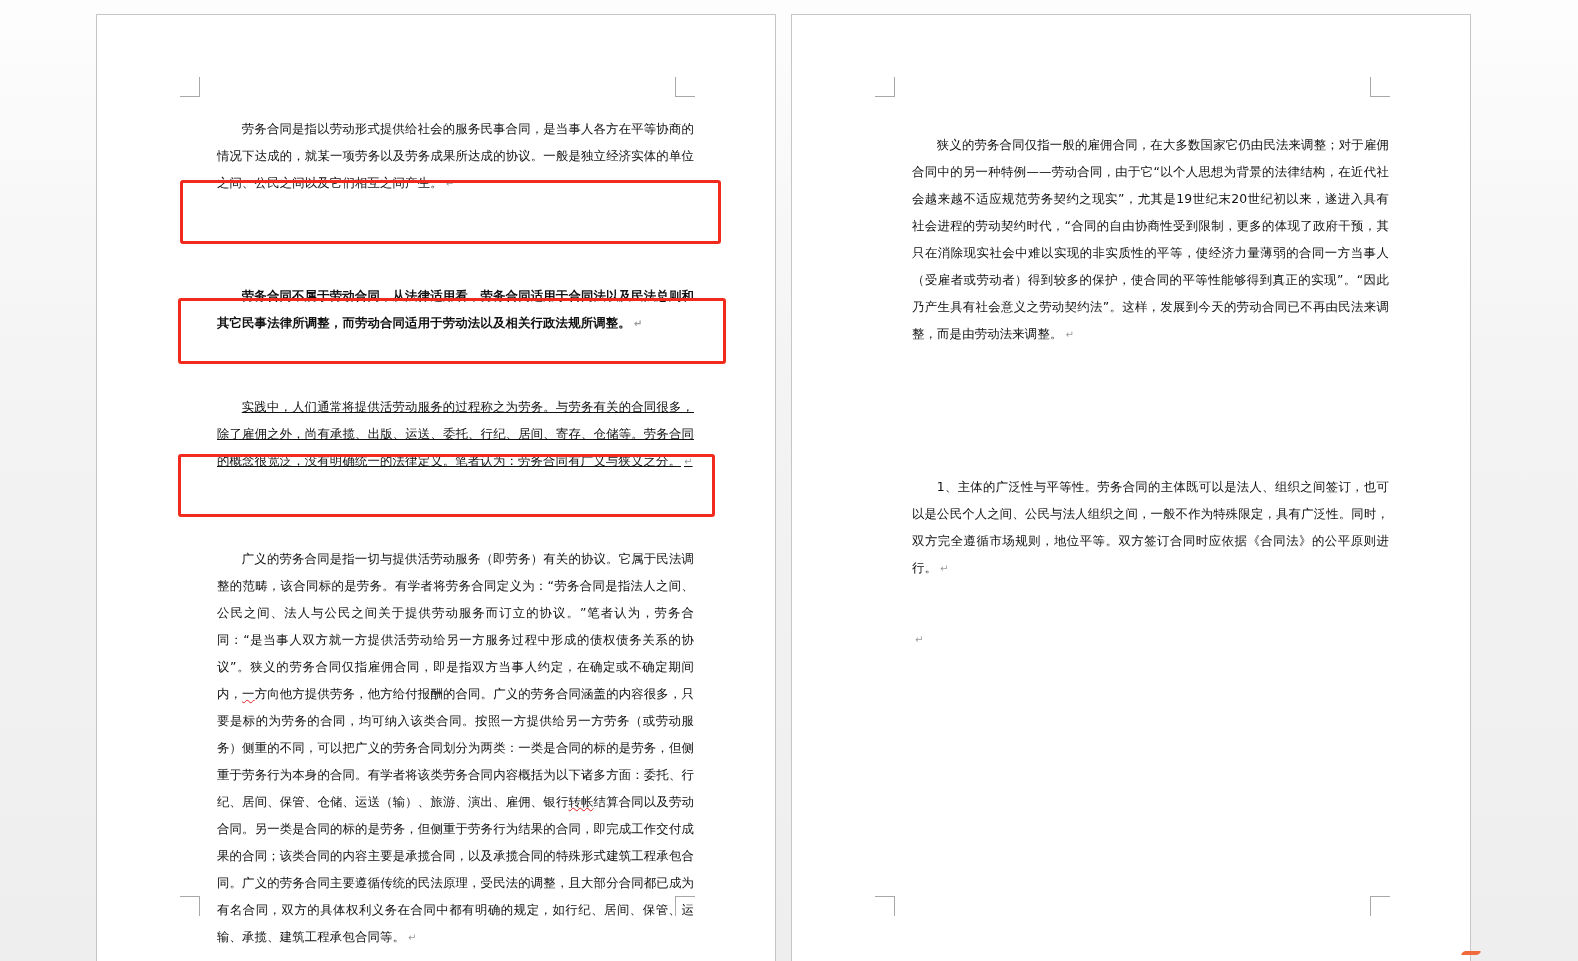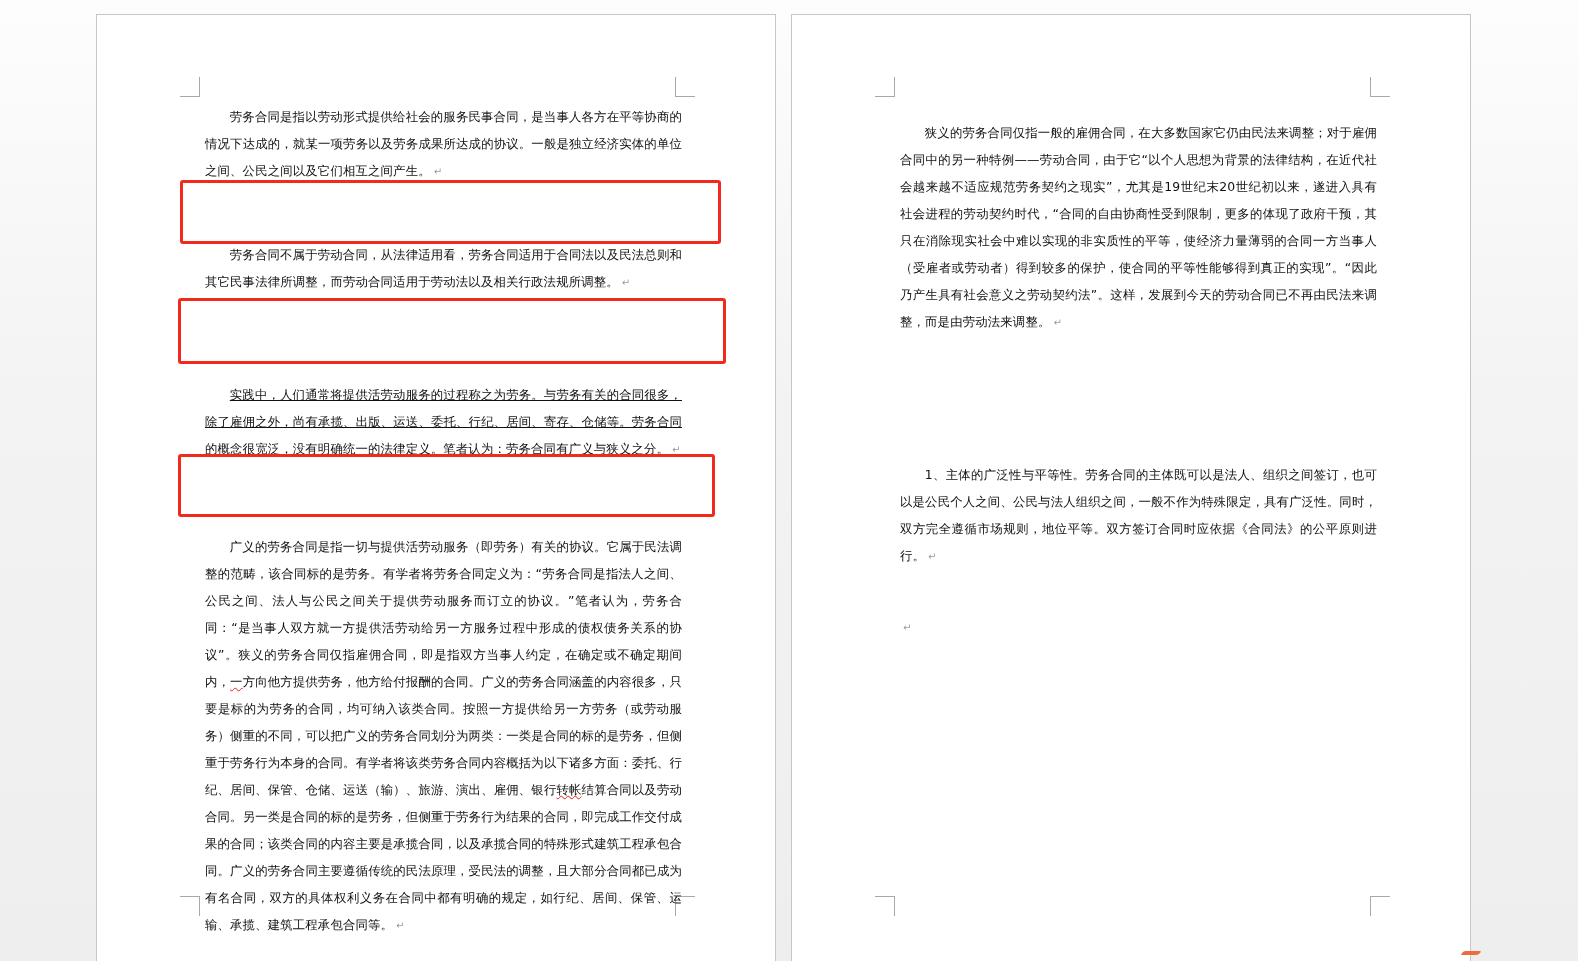--- a/index.html
+++ b/index.html
@@ -37,21 +37,21 @@
 
     .para {
       position: absolute;
       left: 102px;
       width: 477px;
       font-size: 12.4px;
       line-height: 27px;
       color: #111111;
       text-align: justify;
       letter-spacing: 0.15px;
-      margin: 6px;
+      margin: 18px;
     }
     .para.indent { text-indent: 2em; }
     .pmark {
       color: #9a9a9a;
       font-size: 10px;
       margin-left: 3px;
     }
     .squiggle {
       text-decoration: underline wavy #e02020;
       text-decoration-thickness: 1px;
@@ -78,21 +78,21 @@
 <body>
 
 <div class="page" id="page-left">
   <div class="corner tl" style="left:83px; top:62px;"></div>
   <div class="corner tr" style="left:578px; top:62px;"></div>
   <div class="corner bl" style="left:83px; top:881px;"></div>
   <div class="corner br" style="left:578px; top:881px;"></div>
 
   <p class="para indent" style="top:82px;"><span>劳务合同是指以劳动形式提供给社会的服务民事合同，是当事人各方在平等协商的情况下达成的，就某一项劳务以及劳务成果所达成的协议。一般是独立经济实体的单位之间、公民之间以及它们相互之间产生。</span><span class="pmark">↵</span></p>
 
-  <p class="para indent" style="top:220px;"><span>劳务合同不属于劳动合同，从法律适用看，劳务合同适用于合同法以及民法总则和其它民事法律所调整，而劳动合同适用于劳动法以及相关行政法规所调整。</span><span class="pmark">↵</span></p>
+  <p class="para indent" style="top:249px;font-weight:bold;"><span>劳务合同不属于劳动合同，从法律适用看，劳务合同适用于合同法以及民法总则和其它民事法律所调整，而劳动合同适用于劳动法以及相关行政法规所调整。</span><span class="pmark">↵</span></p>
 
   <p class="para indent" style="top:360px;text-decoration:underline;"><span>实践中，人们通常将提供活劳动服务的过程称之为劳务。与劳务有关的合同很多，除了雇佣之外，尚有承揽、出版、运送、委托、行纪、居间、寄存、仓储等。劳务合同的概念很宽泛，没有明确统一的法律定义。笔者认为：劳务合同有广义与狭义之分。</span><span class="pmark">↵</span></p>
 
   <p class="para indent" style="top:512px;"><span>广义的劳务合同是指一切与提供活劳动服务（即劳务）有关的协议。它属于民法调整的范畴，该合同标的是劳务。有学者将劳务合同定义为：“劳务合同是指法人之间、公民之间、法人与公民之间关于提供劳动服务而订立的协议。”笔者认为，劳务合同：“是当事人双方就一方提供活劳动给另一方服务过程中形成的债权债务关系的协议”。狭义的劳务合同仅指雇佣合同，即是指双方当事人约定，在确定或不确定期间内，</span><span class="squiggle">一</span><span>方向他方提供劳务，他方给付报酬的合同。广义的劳务合同涵盖的内容很多，只要是标的为劳务的合同，均可纳入该类合同。按照一方提供给另一方劳务（或劳动服务）侧重的不同，可以把广义的劳务合同划分为两类：一类是合同的标的是劳务，但侧重于劳务行为本身的合同。有学者将该类劳务合同内容概括为以下诸多方面：委托、行纪、居间、保管、仓储、运送（输）、旅游、演出、雇佣、银行</span><span class="squiggle">转帐</span><span>结算合同以及劳动合同。另一类是合同的标的是劳务，但侧重于劳务行为结果的合同，即完成工作交付成果的合同；该类合同的内容主要是承揽合同，以及承揽合同的特殊形式建筑工程承包合同。广义的劳务合同主要遵循传统的民法原理，受民法的调整，且大部分合同都已成为有名合同，双方的具体权利义务在合同中都有明确的规定，如行纪、居间、保管、运输、承揽、建筑工程承包合同等。</span><span class="pmark">↵</span></p>
 </div>
 
 <div class="page" id="page-right">
   <div class="corner tl" style="left:83px; top:62px;"></div>
   <div class="corner tr" style="left:578px; top:62px;"></div>
   <div class="corner bl" style="left:83px; top:881px;"></div>

